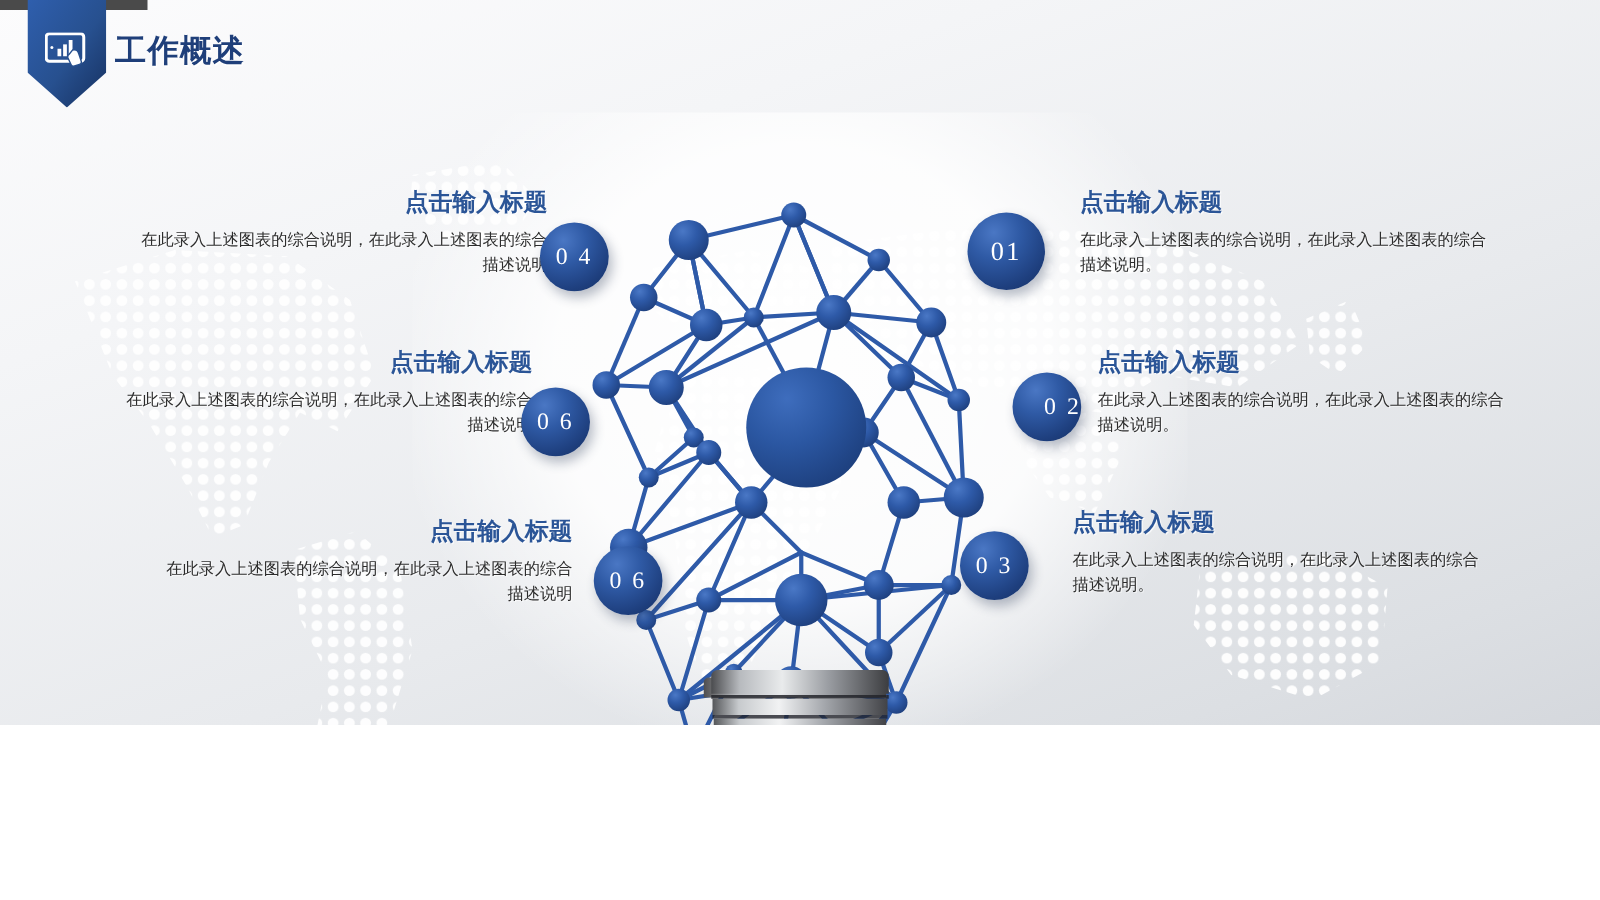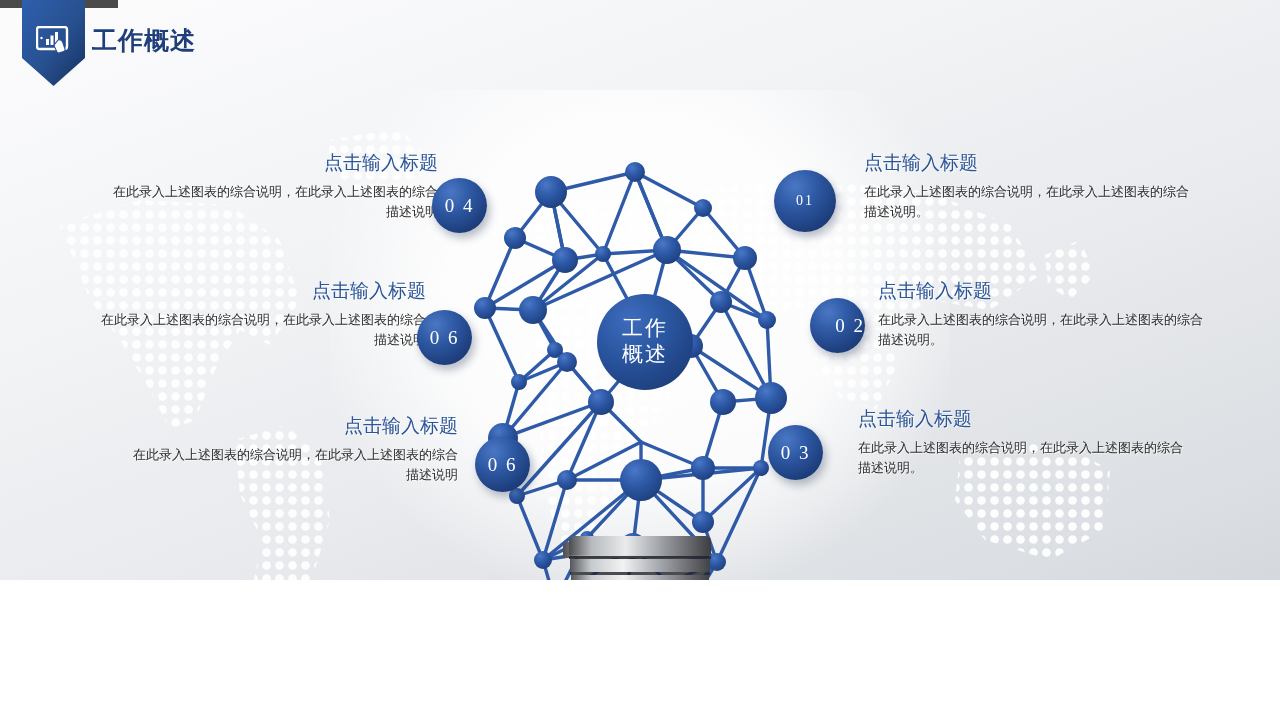--- a/index.html
+++ b/index.html
@@ -70,21 +70,21 @@
   }
   .bulb svg { display: block; }
 
   
   .info {
     position: absolute;
     width: 330px;
   }
   .info .info-title {
     font-size: 19px;
-    font-weight: normal;
+    font-weight: bold;
     color: #2b5597;
     line-height: 1.2;
     margin-bottom: 7px;
     text-shadow: 1px 1px 0 rgba(255,255,255,0.75);
   }
   .info .info-body {
     font-size: 13px;
     color: #2c2c2c;
     line-height: 1.55;
     text-shadow: 1px 1px 0 rgba(255,255,255,0.6);
@@ -98,21 +98,21 @@
     border-radius: 50%;
     display: flex;
     align-items: center;
     justify-content: center;
     color: #ffffff;
     font-family: "Liberation Serif", serif;
     background:
       radial-gradient(circle at 34% 26%, #4a77c4 0%, #2f5aa5 34%, #1e3f7e 72%, #152f60 100%);
     box-shadow: 3px 5px 9px rgba(40,55,85,0.33);
   }
-  .bubble.b-lg { width: 62px; height: 62px; font-size: 14px; letter-spacing: 2px; }
+  .bubble.b-lg { width: 62px; height: 62px; font-size: 21px; letter-spacing: 2px; }
   .bubble.b-md { width: 55px; height: 55px; font-size: 19px; letter-spacing: 2px; }
 
   
   .footer-blue {
     position: absolute;
     left: 0; top: 690px;
     width: 1280px; height: 8px;
     background: linear-gradient(90deg, #13224b 0%, #1d3a78 30%, #2456a2 70%, #2a5fae 100%);
   }
   .footer-dark {
@@ -419,24 +419,20 @@
       <path d="M10,29 h140 v13 h-140 z" fill="url(#mRing)"></path>
       <rect x="10" y="42" width="140" height="3" fill="#22232a" opacity="0.8"></rect>
       <path d="M11,45 h138 v13 h-138 z" fill="url(#mRing)"></path>
       <rect x="11" y="58" width="138" height="3" fill="#22232a" opacity="0.8"></rect>
       <path d="M12,61 h136 v13 h-136 z" fill="url(#mRing)"></path>
       <rect x="12" y="74" width="136" height="3" fill="#22232a" opacity="0.8"></rect>
       <path d="M13,77 h134 l-19,26 a6,6 0 0 1 -5,3 h-86 a6,6 0 0 1 -5,-3 z" fill="url(#mBot)"></path>
     </svg>
   </div>
 
-  <div style="position:absolute; left:597px; top:316px; width:96px; text-align:center; color:#ffffff; font-family:'Liberation Serif', serif; font-size:21px; line-height:1.22; letter-spacing:2px;">
-    <div>工作</div>
-    <div>概述</div>
-  </div>
 
   <div class="info right" style="left:864px; top:152px;">
     <div class="info-title">点击输入标题</div>
     <div class="info-body">在此录入上述图表的综合说明，在此录入上述图表的综合描述说明。</div>
   </div>
   <div class="bubble b-lg" style="left:774px; top:170px;">
     <span>01</span>
   </div>
 
   <div class="info right" style="left:878px; top:280px;">

